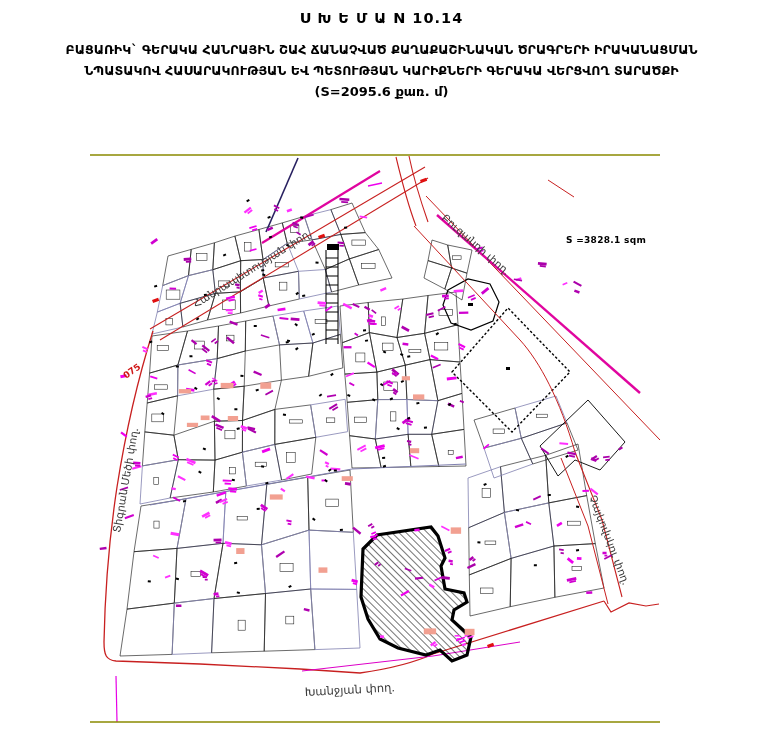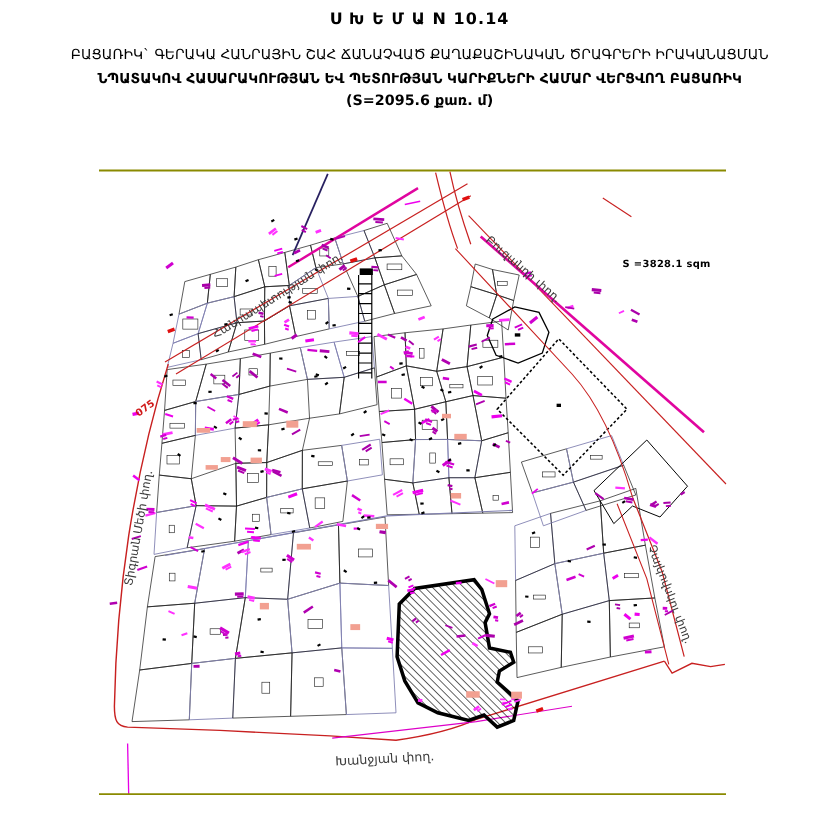--- a/index.html
+++ b/index.html
@@ -1,37 +1,37 @@
 <!DOCTYPE html>
 <html><head>
 <meta charset="utf-8">
 <style>
   html,body{margin:0;padding:0;background:#ffffff;}
   .page{position:relative;width:763px;height:746px;background:#fff;overflow:hidden;
         font-family:"DejaVu Sans",sans-serif;}
   .hdr{position:absolute;top:0;left:0;width:763px;text-align:center;color:#000;}
   .hdr .title{margin-top:10px;font-size:14.5px;font-weight:bold;letter-spacing:1px;}
-  .hdr .sub1{margin-top:16px;font-size:12.6px;font-weight:normal;}
+  .hdr .sub1{margin-top:16px;font-size:12.6px;font-weight:bold;}
   .hdr .sub2{margin-top:6px;font-size:12.6px;font-weight:bold;}
   .hdr .sub3{margin-top:6px;font-size:13px;font-weight:bold;}
   svg.map{position:absolute;top:0;left:0;}
   .cell{fill:none;stroke:#1a1a1a;stroke-width:.65;}
   .cellv{fill:none;stroke:#8080b0;stroke-width:.8;}
   .bld{fill:none;stroke:#1a1a1a;stroke-width:.55;}
   .street-label{fill:#3c3c3c;font-size:10.5px;font-family:"DejaVu Sans",sans-serif;}
 </style>
 </head>
 <body>
 
 <div class="page">
 
   <div class="hdr">
     <div class="title">Ս Խ Ե Մ Ա N 10.14</div>
     <div class="sub1">ԲԱՑԱՌԻԿ` ԳԵՐԱԿԱ ՀԱՆՐԱՅԻՆ ՇԱՀ ՃԱՆԱՉՎԱԾ ՔԱՂԱՔԱՇԻՆԱԿԱՆ ԾՐԱԳՐԵՐԻ ԻՐԱԿԱՆԱՑՄԱՆ</div>
-    <div class="sub2">ՆՊԱՏԱԿՈՎ ՀԱՍԱՐԱԿՈՒԹՅԱՆ ԵՎ ՊԵՏՈՒԹՅԱՆ ԿԱՐԻՔՆԵՐԻ ՀԱՄԱՐ ՎԵՐՑՎՈՂ ԲԱՑԱՌԻԿ</div>
+    <div class="sub2">ՆՊԱՏԱԿՈՎ ՀԱՍԱՐԱԿՈՒԹՅԱՆ ԵՎ ՊԵՏՈՒԹՅԱՆ ԿԱՐԻՔՆԵՐԻ ԳԵՐԱԿԱ ՎԵՐՑՎՈՂ ՏԱՐԱԾՔԻ</div>
     <div class="sub3">(S=2095.6 քառ. մ)</div>
   </div>
 
   <svg class="map" width="763" height="746" viewBox="0 0 763 746">
     <defs>
       <pattern id="hatch" width="5" height="5" patternUnits="userSpaceOnUse" patternTransform="rotate(-45)">
         <line x1="0" y1="0" x2="0" y2="5" stroke="#000" stroke-width="1.1"></line>
       </pattern>
     </defs>
 

